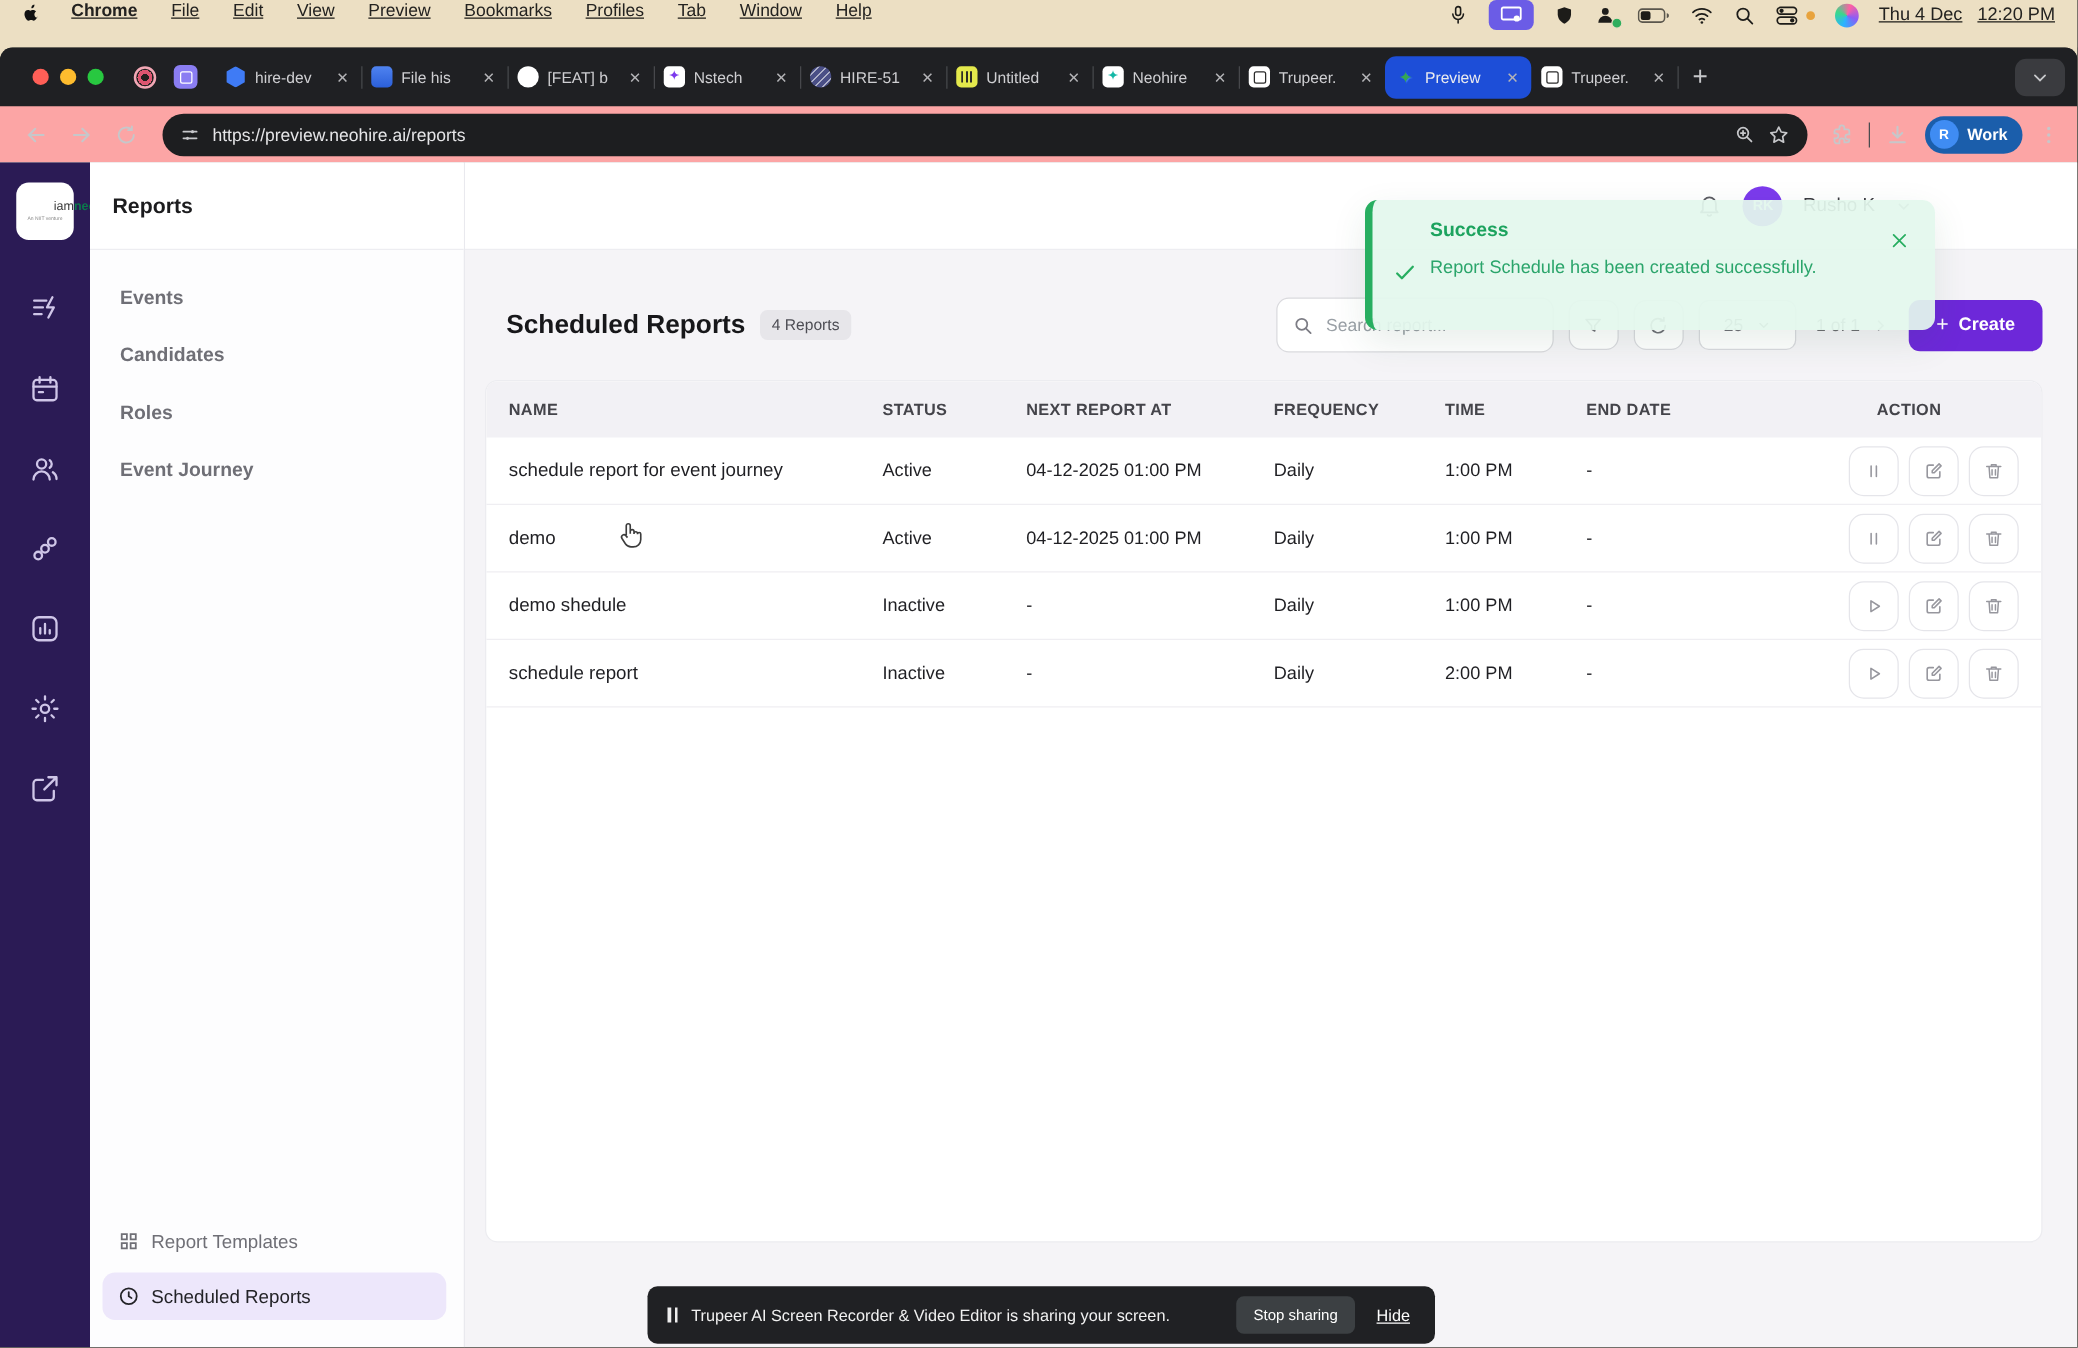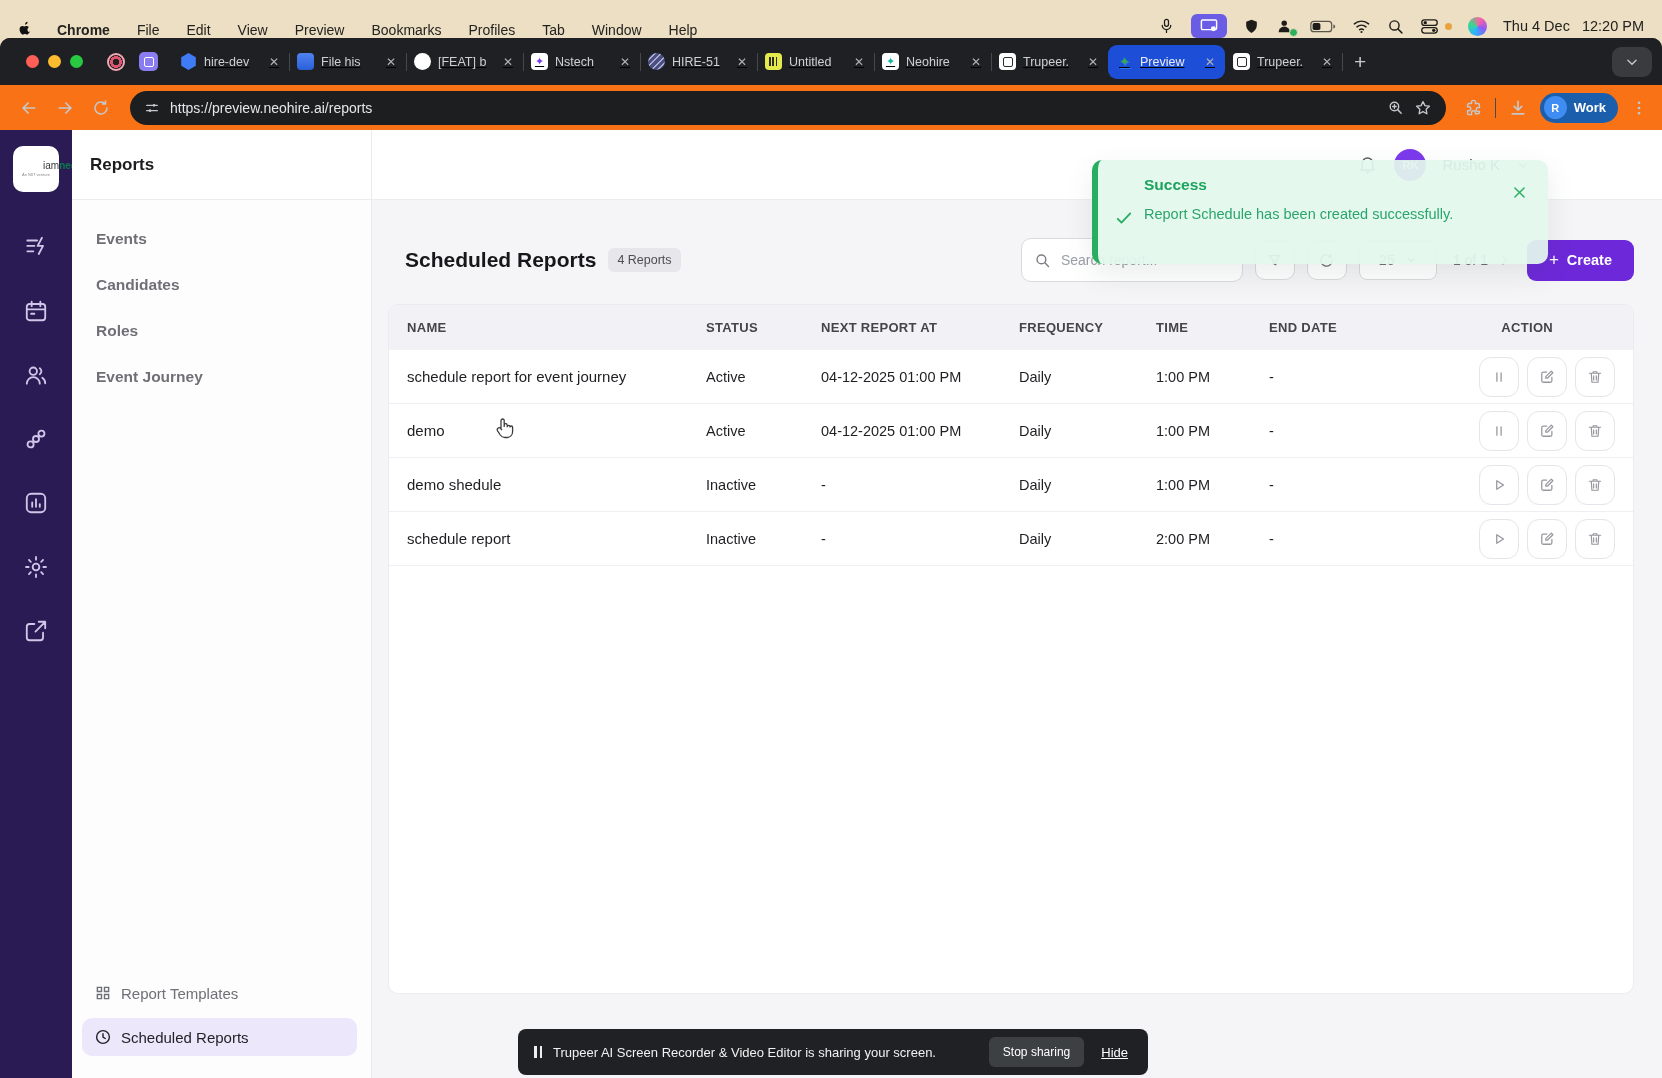--- a/index.html
+++ b/index.html
@@ -1,20 +1,20 @@
 <!DOCTYPE html>
 <html><head>
 <meta charset="utf-8">
 <style>
   html,body{margin:0;padding:0;background:#000;}
   *{box-sizing:border-box;font-family:"Liberation Sans",sans-serif;}
   .screen{position:relative;width:1662px;height:1078px;overflow:hidden;background:#ecdfc3;}
 
   
-  .menubar{height:38px;display:flex;align-items:flex-end;padding:0 18px;background:#ecdfc3;color:#1d1c19;}
+  .menubar{height:38px;display:flex;align-items:flex-start;padding:0 18px;background:#ecdfc3;color:#1d1c19;text-decoration:underline;}
   .menubar .apple{width:17px;height:20px;margin-right:10px;}
   .menu-items{display:flex;align-items:center;gap:27px;margin-left:12px;}
   .menu-item{font-size:14px;color:#232220;}
   .menu-item.first{font-weight:700;}
   .status-cluster{margin-left:auto;display:flex;align-items:center;gap:16px;}
   .status-cluster svg{display:block;}
   .share-pill{width:36px;height:24px;border-radius:6px;background:#6b5ce6;display:flex;align-items:center;justify-content:center;}
   .cc-dot{width:7px;height:7px;border-radius:50%;background:#e8a33d;margin-left:-10px;}
   .siri{width:19px;height:19px;border-radius:50%;background:conic-gradient(from 20deg,#ff5fa2,#8a5cf6,#2bb3ff,#39d98a,#ff5fa2);}
   .clock{display:flex;gap:12px;font-size:14.5px;color:#232220;}
@@ -24,21 +24,21 @@
 
   
   .tabstrip{height:47px;background:#1f2023;display:flex;align-items:center;padding:0 10px 0 26px;}
   .lights{display:flex;gap:9px;margin-right:24px;}
   .light{width:13px;height:13px;border-radius:50%;}
   .light.r{background:#ff5f57}.light.y{background:#febc2e}.light.g{background:#28c840}
   .pin{margin-right:14px;flex:none;}
   .pin-record{width:18px;height:18px;border-radius:50%;border:2.5px solid #f2a7b5;background:radial-gradient(circle,#23201f 0 3px,#dd5570 3px 6px,#23201f 6px);}
   .pin-app{width:19px;height:19px;border-radius:5px;background:#8a7df2;display:flex;align-items:center;justify-content:center;}
   .pin-app::before{content:"";width:8px;height:8px;border:1.6px solid #fff;border-radius:2px;}
-  .tabs{display:flex;align-items:center;height:100%;text-decoration:underline;}
+  .tabs{display:flex;align-items:center;height:100%;}
   .tab{position:relative;width:117px;height:34px;display:flex;align-items:center;gap:7px;padding:0 8px;border-radius:9px;color:#cfcfd2;flex:none;}
   .tab:not(.active)::after{content:"";position:absolute;right:-1px;top:8px;width:1px;height:18px;background:#47484c;}
   .tab.active{background:#1d4ed8;color:#ececee;}
   .tab-title{font-size:12.5px;white-space:nowrap;overflow:hidden;flex:1;}
   .tab-close{font-size:12px;color:#b4b4b7;padding:0 2px;flex:none;}
   .fav{width:17px;height:17px;border-radius:4px;flex:none;display:flex;align-items:center;justify-content:center;}
   .fav-hexagon{background:#3f7bf5;clip-path:polygon(50% 0,93% 25%,93% 75%,50% 100%,7% 75%,7% 25%);border-radius:0;}
   .fav-cube{background:linear-gradient(180deg,#4f83f0,#2b5fd9);border-radius:4px;}
   .fav-github{background:#fff;border-radius:50%;}
   .fav-nstech{background:#fff;}
@@ -50,21 +50,21 @@
   .fav-neohire{background:#fff;}
   .fav-neohire::before{content:"✦";color:#14b8a6;font-size:11px;line-height:1;}
   .fav-trupeer{background:#fff;border-radius:4px;}
   .fav-trupeer::before{content:"";width:8px;height:8px;border:1.6px solid #2b2b2b;border-radius:2px;}
   .fav-preview{background:transparent;}
   .fav-preview::before{content:"✦";color:#34a853;font-size:13px;line-height:1;text-shadow:1px 1px 0 rgba(66,133,244,.7);}
   .newtab{color:#c6c7ca;font-size:21px;margin:0 4px 0 12px;line-height:1;}
   .tab-search{margin-left:auto;width:40px;height:30px;border-radius:9px;background:#3a3b3f;display:flex;align-items:center;justify-content:center;}
 
   
-  .toolbar{height:45px;background:#f97316;display:flex;align-items:center;padding:0 14px;gap:6px;}
+  .toolbar{height:45px;background:#fca5a5;display:flex;align-items:center;padding:0 14px;gap:6px;}
   .navbtn{width:30px;height:30px;display:flex;align-items:center;justify-content:center;color:#c6c7ca;}
   .omnibox{flex:1;height:34px;margin:0 8px;border-radius:17px;background:#1d1e20;display:flex;align-items:center;padding:0 14px;gap:10px;}
   .omni-url{flex:1;font-size:14px;color:#e6e6e8;white-space:nowrap;overflow:hidden;}
   .tool-right{display:flex;align-items:center;gap:12px;margin-left:4px;}
   .vdiv{width:1px;height:20px;background:#4a4b4f;}
   .profile-chip{height:30px;border-radius:15px;background:#1b5eab;display:flex;align-items:center;gap:7px;padding:0 12px 0 4px;}
   .profile-avatar{width:23px;height:23px;border-radius:50%;background:#3f8cf3;color:#fff;font-size:11px;font-weight:700;display:flex;align-items:center;justify-content:center;}
   .profile-label{color:#fff;font-size:13px;font-weight:600;}
 
   

